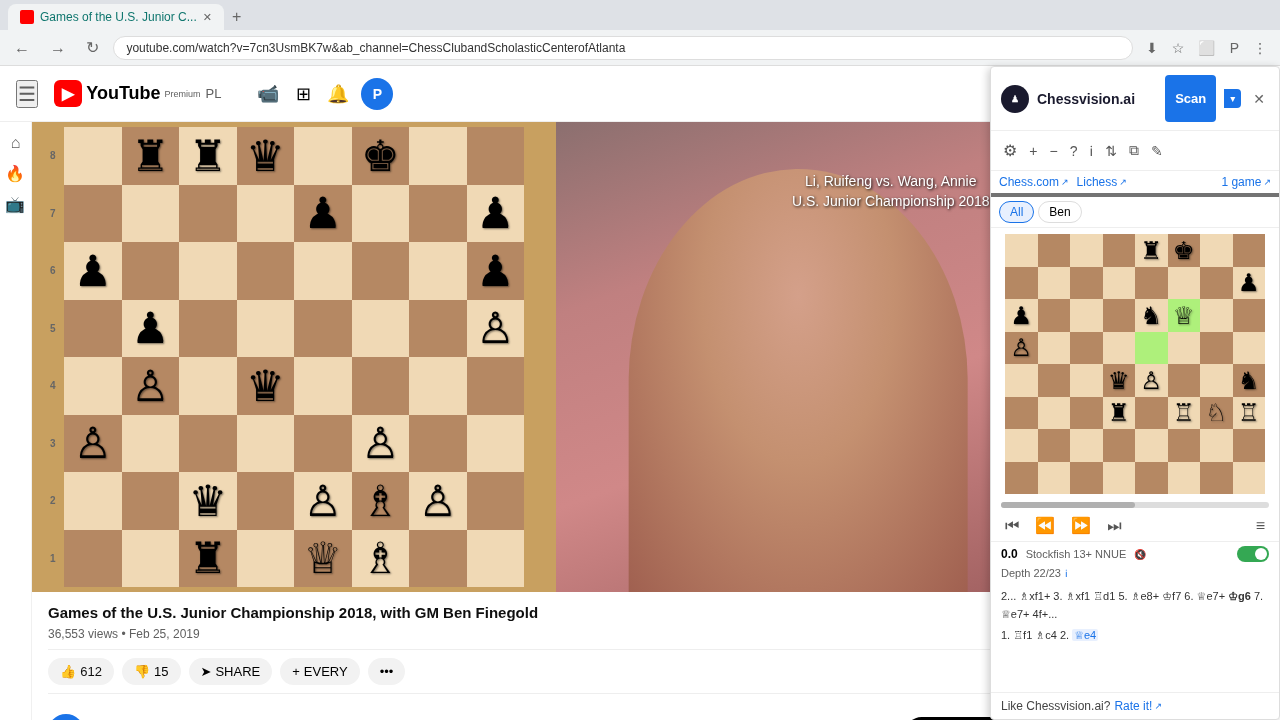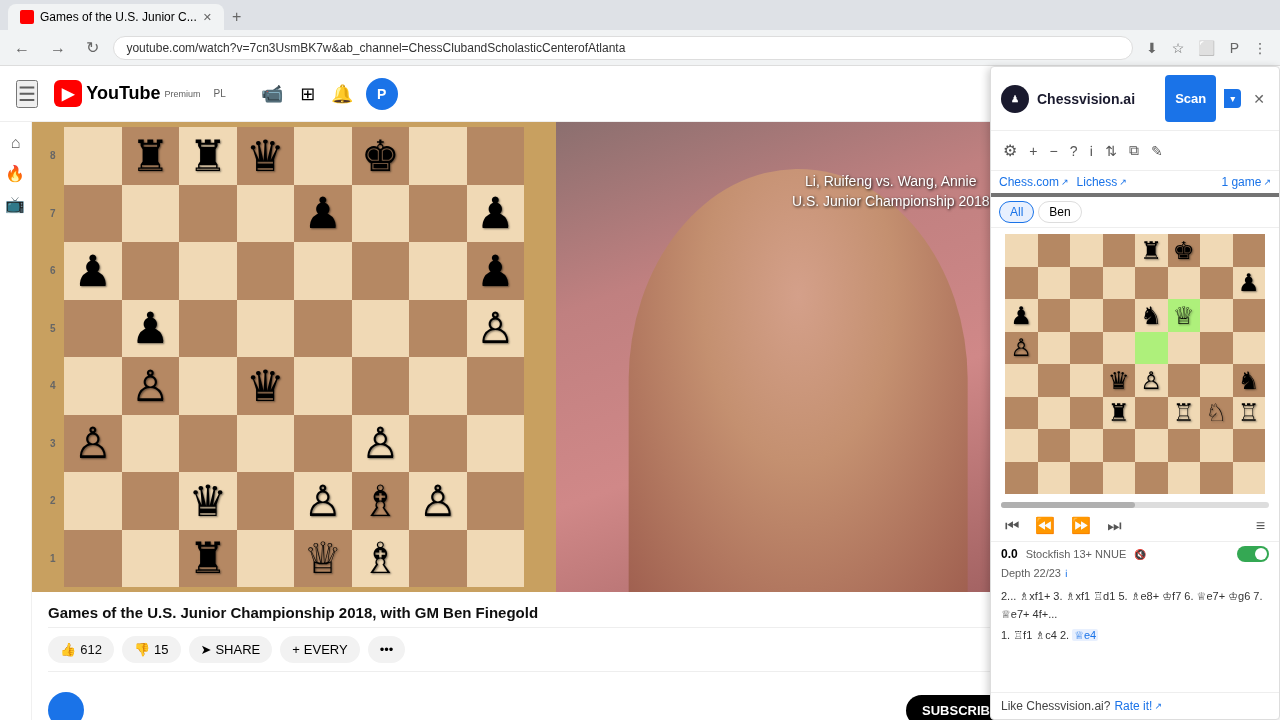--- a/index.html
+++ b/index.html
@@ -425,21 +425,21 @@
       background: radial-gradient(ellipse at 50% 30%, #d4a08a 0%, #c49070 40%, #a06050 100%);
       border-radius: 50% 50% 0 0;
     }
   </style>
 </head>
 <body>
 
 <div class="browser-tabs">
   <div class="tab-active">
     <span class="tab-favicon"></span>
-    <span style="font-size:12px;color:#000000;">Games of the U.S. Junior C...</span>
+    <span style="font-size:12px;color:#0f766e;">Games of the U.S. Junior C...</span>
     <span class="tab-close">✕</span>
   </div>
   <button class="tab-new">+</button>
 </div>
 
 <div class="browser-bar">
   <button class="nav-btn">←</button>
   <button class="nav-btn">→</button>
   <button class="nav-btn">↻</button>
   <input class="address-bar" value="youtube.com/watch?v=7cn3UsmBK7w&amp;ab_channel=ChessClubandScholasticCenterofAtlanta" readonly="" style="">
@@ -453,21 +453,21 @@
 </div>
 
 <div style="position:relative; width:1280px; height:654px; display:flex; flex-direction:column;">
 
   <div style="height:56px; display:flex; align-items:center; padding:0 16px; gap:16px; border-bottom:1px solid #eee; background:#fff; z-index:5; flex-shrink:0;">
     <button class="hamburger">☰</button>
     <div class="yt-logo">
       <span class="yt-logo-icon">▶</span>
       <span class="yt-logo-text">YouTube</span>
       <span class="yt-premium">Premium</span>
-      <span style="font-size:10px;color:#606060;vertical-align:super;margin-left:9px;">PL</span>
+      <span style="font-size:13px;color:#606060;vertical-align:super;margin-left:1px;">PL</span>
     </div>
     <div class="header-right">
       <button class="header-icon-btn">📹</button>
       <button class="header-icon-btn">⊞</button>
       <button class="header-icon-btn">🔔</button>
       <button class="avatar-btn">P</button>
     </div>
   </div>
 
   <div style="display:flex; flex:1; overflow:hidden;">
@@ -597,20 +597,25 @@
         </div>
 
         <div class="video-overlay-text">
           <div>Li, Ruifeng vs. Wang, Annie</div>
           <div>U.S. Junior Championship 2018</div>
         </div>
       </div>
 
       <div class="video-info">
         <div class="video-title">Games of the U.S. Junior Championship 2018, with GM Ben Finegold</div>
+        <div class="video-meta">
+          <span>36,553 views</span>
+          <span> • </span>
+          <span>Feb 25, 2019</span>
+        </div>
         <div class="video-actions">
           <button class="action-btn">
             <span>👍</span>
             <span class="like-count">612</span>
           </button>
           <button class="action-btn">
             <span>👎</span>
             <span>15</span>
           </button>
           <button class="action-btn">
@@ -872,21 +877,21 @@
       <div class="cv-toggle"></div>
     </div>
 
     <div style="padding:0 10px 4px;font-size:11px;color:#606060;display:flex;align-items:center;gap:4px;">
       <span>Depth 22/23</span>
       <span style="font-size:10px;color:#1a73e8;cursor:pointer;">ℹ</span>
     </div>
 
     <div class="cv-moves">
       <div>
-        2... <span style="white-space:nowrap;">♗xf1+</span> 3. <span style="white-space:nowrap;">♗xf1</span> <span style="white-space:nowrap;">♖d1</span> 5. <span style="white-space:nowrap;">♗e8+</span> <span style="white-space:nowrap;">♔f7</span> 6. <span style="white-space:nowrap;">♕e7+</span> <span style="white-space:nowrap;">♔g6</span> 7. <span style="white-space:nowrap;">♕e7+</span> 4f+...
+        2... <span style="white-space:nowrap;">♗xf1+</span> 3. <span style="white-space:nowrap;">♗xf1</span> <span style="white-space:nowrap;">♖d1</span> 5. <span style="white-space:nowrap;">♗e8+</span> <span style="white-space:nowrap;">♔f7</span> 6. <span style="white-space:nowrap;">♕e7+</span> <span style="white-space:nowrap;font-weight:bold;">♔g6</span> 7. <span style="white-space:nowrap;">♕e7+</span> 4f+...
       </div>
       <div style="margin-top:4px;">
         1. <span style="white-space:nowrap;">♖f1</span> <span style="white-space:nowrap;">♗c4</span> 2. <span class="cv-move-highlight">♕e4</span>
       </div>
     </div>
 
   </div>
 
   <div class="cv-feedback">
     <span>Like Chessvision.ai?</span>

